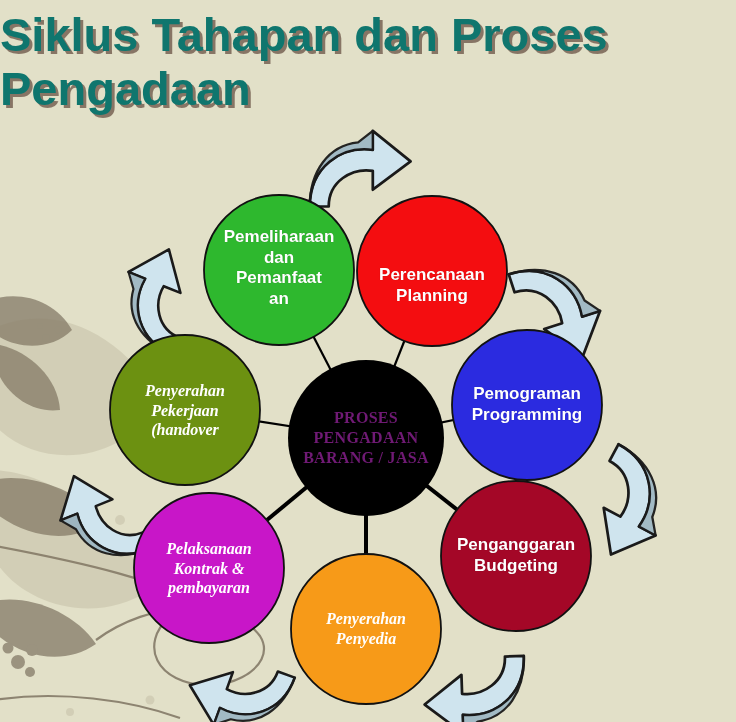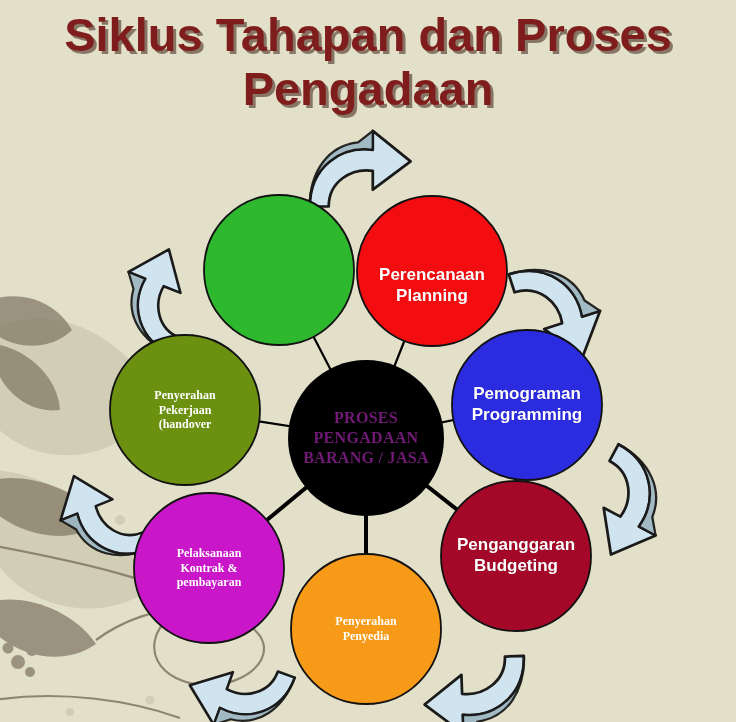--- a/index.html
+++ b/index.html
@@ -23,26 +23,26 @@
     width: 736px; height: 722px;
     pointer-events: none;
   }
 
   
   #title {
     position: absolute;
     left: 0;
     top: 8px;
     width: 736px;
-    text-align: center;
+    text-align: left;
     font-family: "Liberation Sans", sans-serif;
     font-size: 47px;
     font-weight: 700;
     line-height: 1.15;
-    color: #7f1d1d;
+    color: #0f766e;
     text-shadow: 3px 3px 0 rgba(60,30,20,0.55);
     letter-spacing: 0px;
   }
   #title .line { display: block; }
 
   
   #diagram {
     position: absolute;
     left: 0; top: 0;
     width: 736px; height: 722px;
@@ -60,22 +60,23 @@
   .sans-label {
     font-family: "Liberation Sans", sans-serif;
     font-weight: 700;
     font-size: 17px;
     line-height: 1.22;
     text-shadow: 0 0 1px rgba(0,0,0,0.25);
   }
   .serif-label {
     font-family: "Liberation Serif", serif;
     font-weight: 700;
-    font-size: 12px;
+    font-size: 16px;
     line-height: 1.22;
+    font-style: italic;
   }
   .center-label {
     font-family: "Liberation Serif", serif;
     font-weight: 700;
     font-size: 16px;
     line-height: 1.25;
     color: #701a75;
     letter-spacing: 0.3px;
   }
 </style>
@@ -202,18 +203,22 @@
 Penyedia</div>
 
   <div class="node-label serif-label" style="left:209px; top:568px; width:176px;">Pelaksanaan
 Kontrak &amp;
 pembayaran</div>
 
   <div class="node-label serif-label" style="left:185px; top:410px; width:152px;">Penyerahan
 Pekerjaan
 (handover</div>
 
+  <div class="node-label sans-label" style="left:279px; top:268px; width:150px;">Pemeliharaan
+dan
+Pemanfaat
+an</div>
 
   <div class="node-label center-label" style="left:366px; top:438px; width:175px;">PROSES
 PENGADAAN
 BARANG / JASA</div>
 
 </div>
 
 </body></html>

